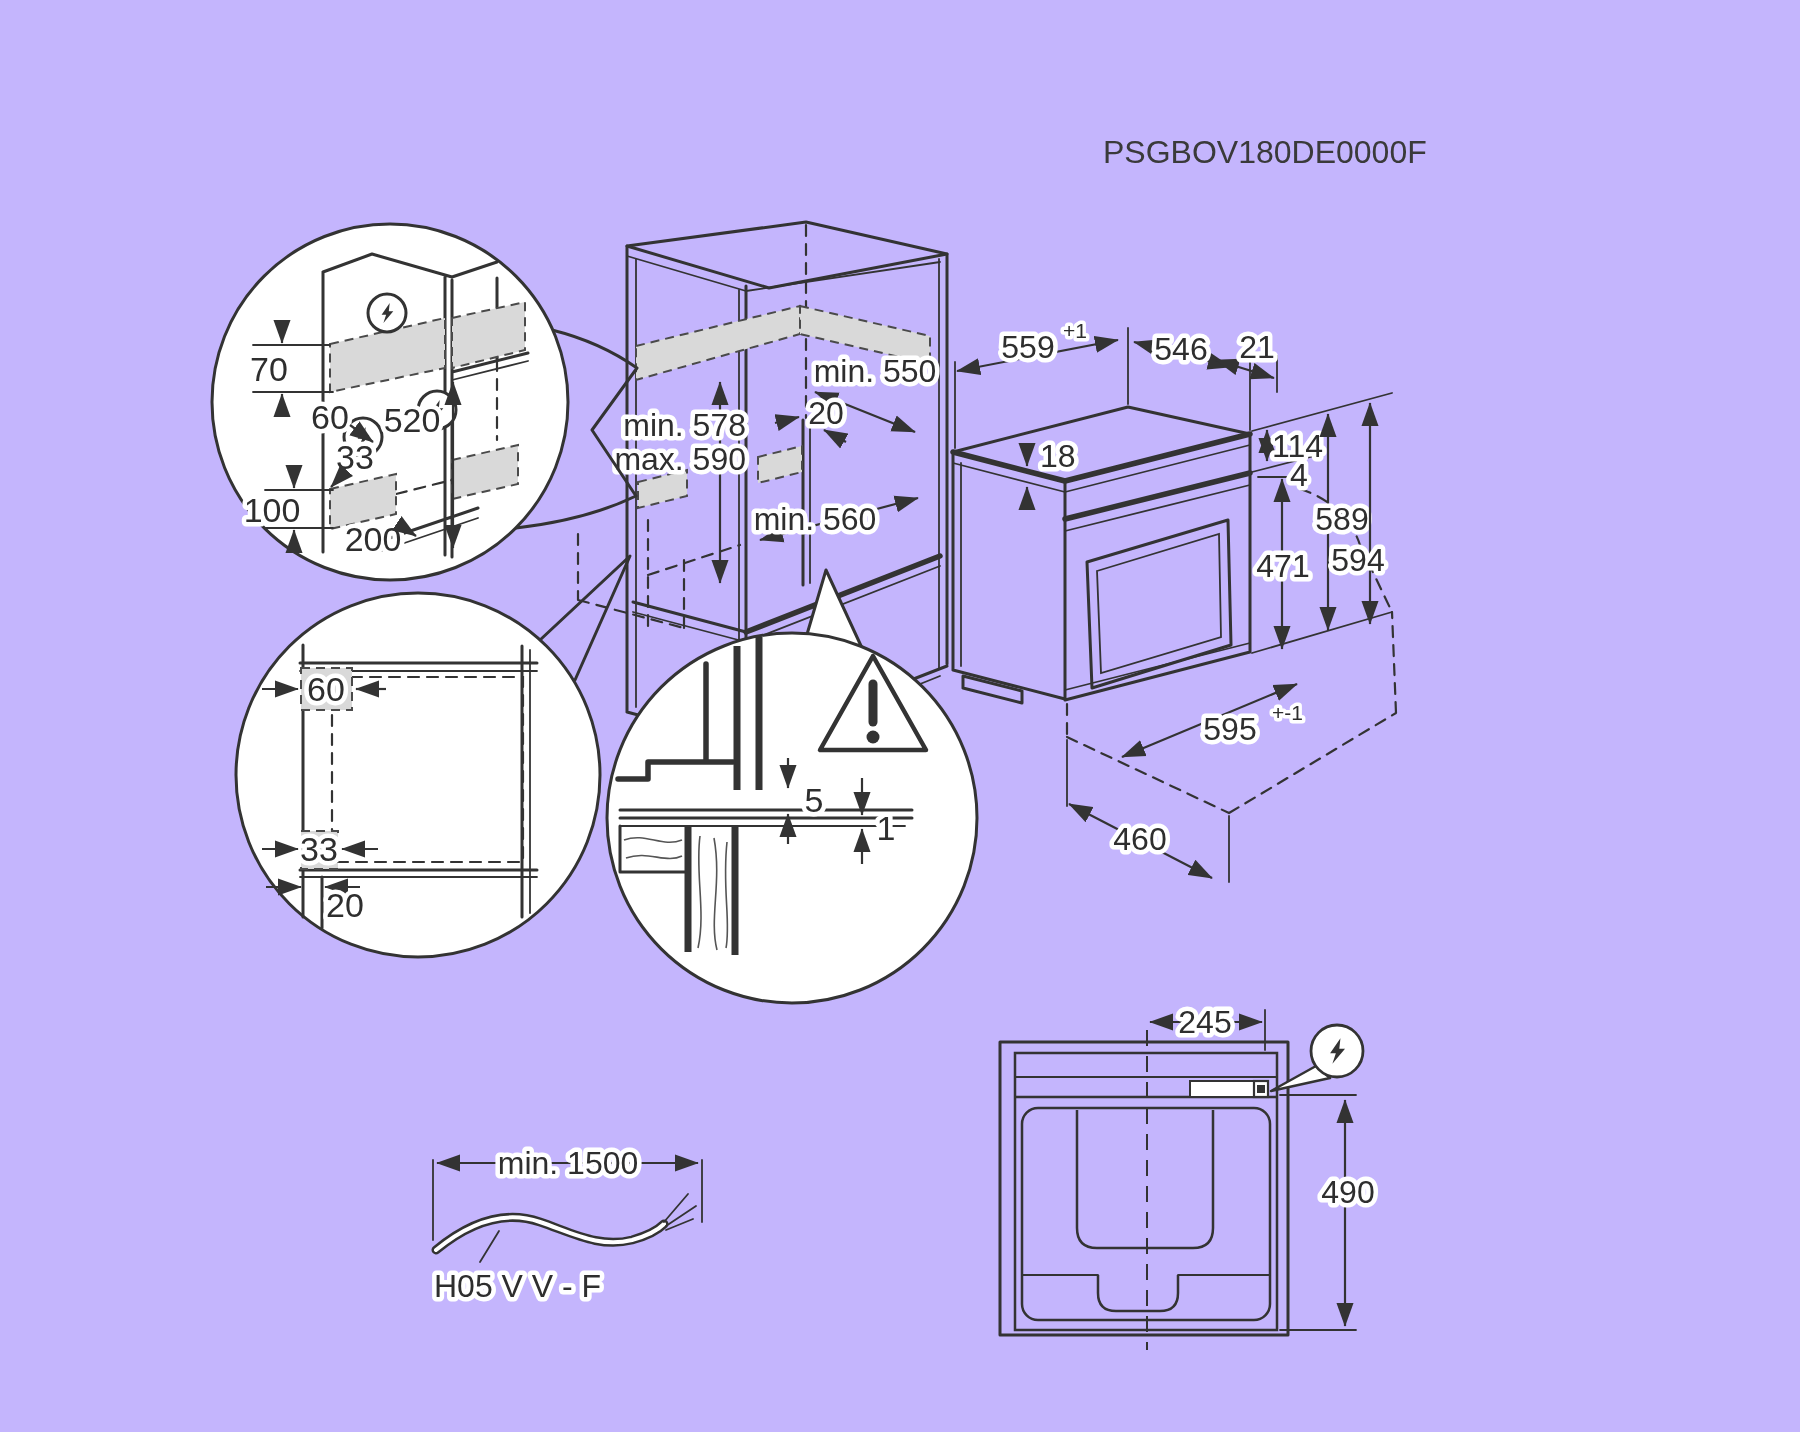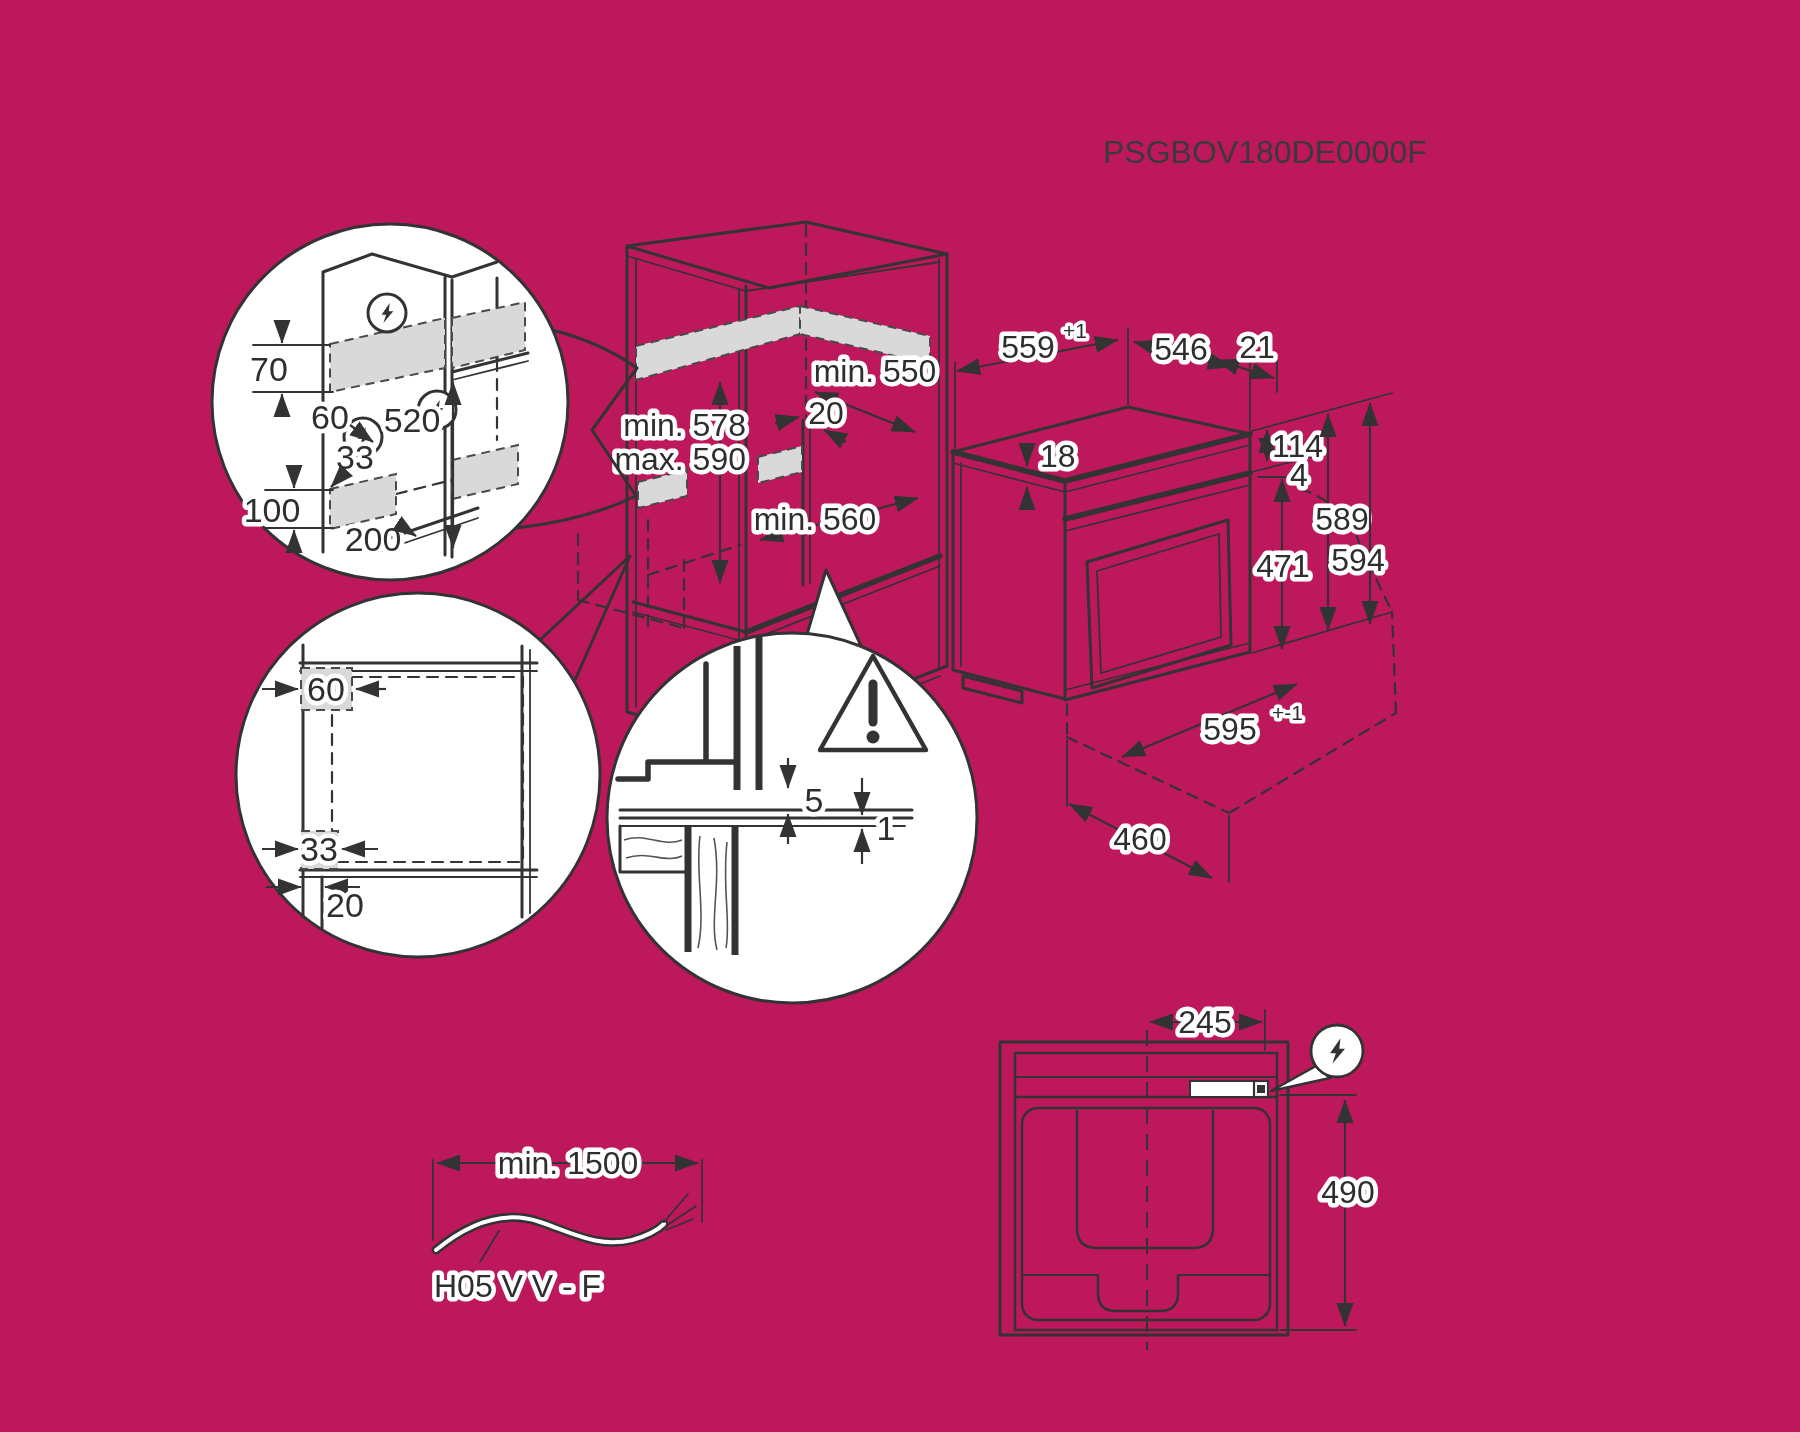--- a/index.html
+++ b/index.html
@@ -1,16 +1,16 @@
 <!DOCTYPE html>
 <html><head>
 <meta charset="utf-8">
 <style>
   html,body{margin:0;padding:0;background:#fff;}
-  .page{position:relative;width:1800px;height:1432px;background:#be185d;overflow:hidden;}
+  .page{position:relative;width:1800px;height:1432px;background:#c4b5fd;overflow:hidden;}
   svg{display:block;}
   svg text{font-family:"Liberation Sans","DejaVu Sans",sans-serif;fill:#2e2e2e;}
   .dim{font-size:32px;text-anchor:middle;paint-order:stroke;stroke:#fff;stroke-width:9px;stroke-linejoin:round;}
   .dimL{font-size:34px;text-anchor:middle;paint-order:stroke;stroke:#fff;stroke-width:9px;stroke-linejoin:round;}
   .sup{font-size:21px;text-anchor:start;paint-order:stroke;stroke:#fff;stroke-width:7px;stroke-linejoin:round;}
   .ttl{font-size:32px;fill:#3a3a3a;text-anchor:start;}
   .as{text-anchor:start;}
   .ae{text-anchor:end;}
   .o{fill:none;stroke:#333;stroke-width:3;stroke-linecap:round;stroke-linejoin:round;}
   .t{fill:none;stroke:#333;stroke-width:1.8;stroke-linecap:round;}

